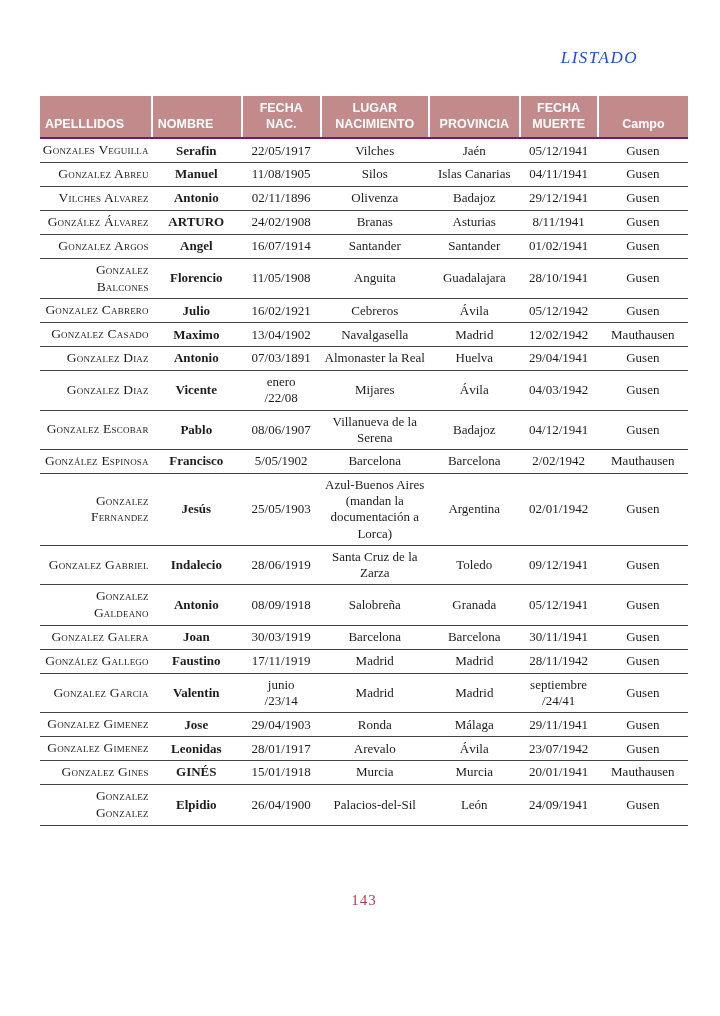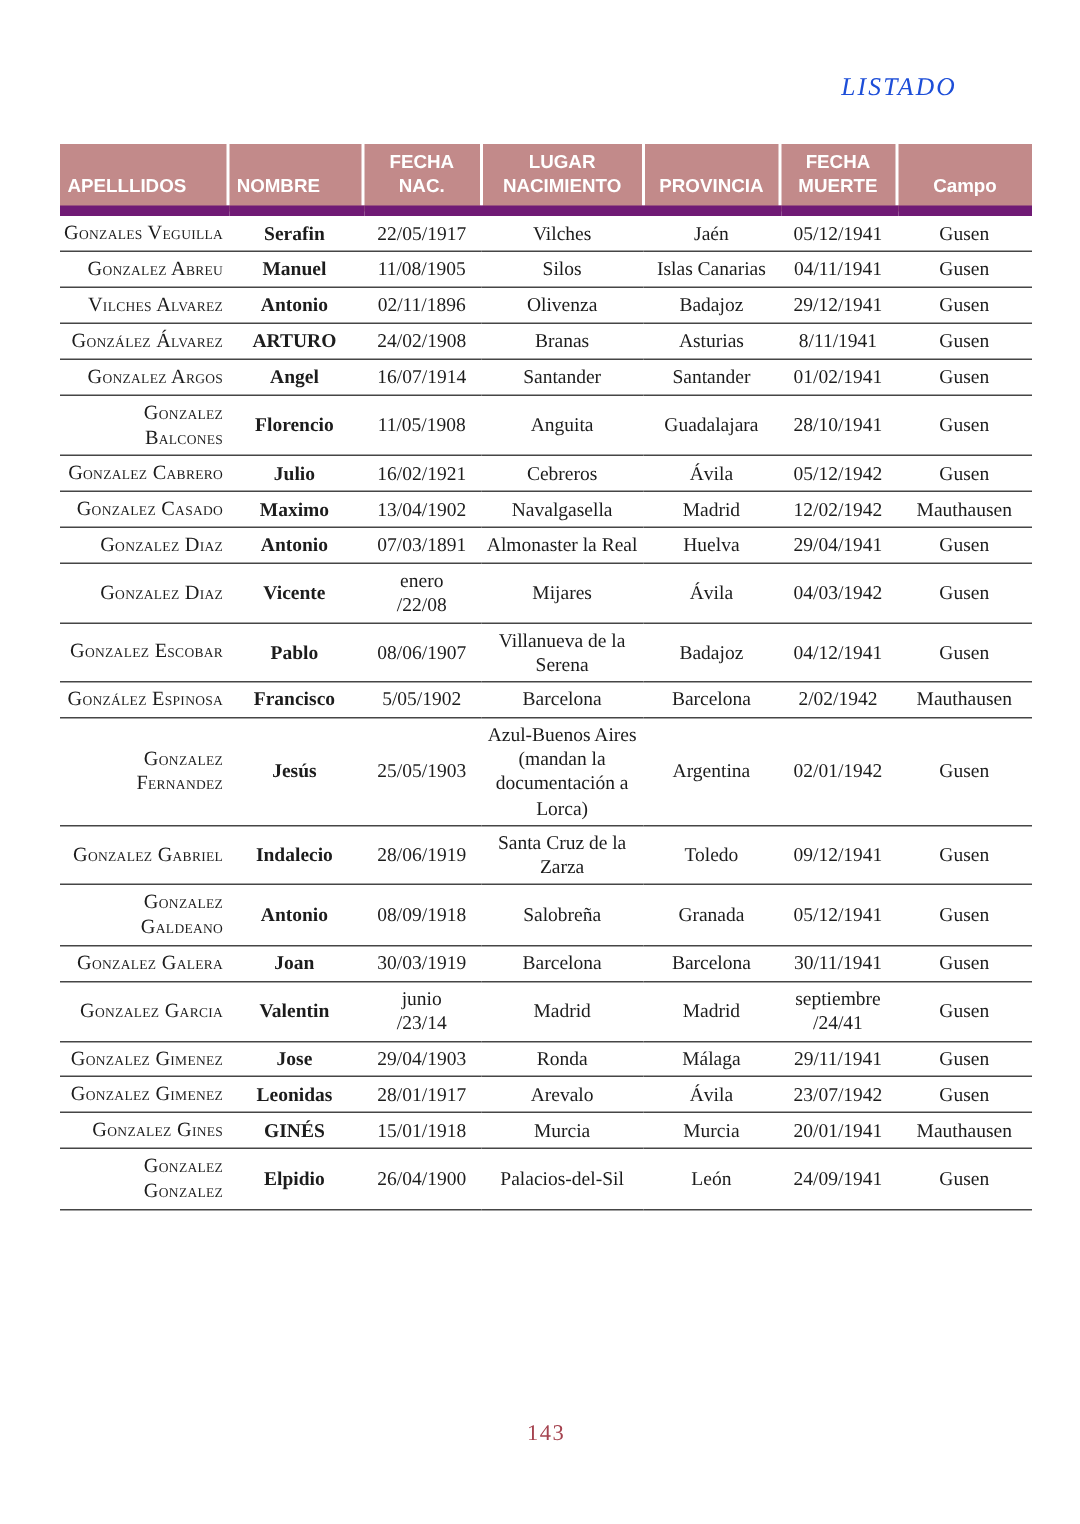--- a/index.html
+++ b/index.html
@@ -37,21 +37,21 @@
     background: #c28a8a;
     color: #ffffff;
     font-family: "Liberation Sans", sans-serif;
     font-weight: bold;
     font-size: 12.5px;
     line-height: 1.25;
     vertical-align: bottom;
     text-align: center;
     padding: 5px 3px 5px 3px;
     white-space: pre-line;
-    border-bottom: 7px solid #701a75;
+    border-bottom: 2px solid #701a75;
   }
   thead th + th { border-left: 2.5px solid #ffffff; }
   thead th.col-apellidos, thead th.col-nombre { text-align: left; padding-left: 5px; }
 
   tbody td {
     font-size: 13px;
     line-height: 1.25;
     color: #1c1c1c;
     text-align: center;
     vertical-align: middle;
@@ -74,21 +74,21 @@
   .col-apellidos   { width: 17.4%; }
   .col-nombre      { width: 13.6%; }
   .col-fecha_nac   { width: 12.0%; }
   .col-lugar       { width: 17.0%; }
   .col-provincia   { width: 14.0%; }
   .col-fecha_muerte{ width: 11.9%; }
   .col-campo       { width: 14.1%; }
 
   .pagenum {
     position: absolute;
-    left: 40px; top: 948px;
+    left: 40px; top: 892px;
     width: 648px;
     text-align: center;
     font-family: "Liberation Serif", serif;
     font-size: 15px;
     letter-spacing: 1px;
     color: #a5434f;
   }
 </style>
 </head>
 <body>
@@ -253,20 +253,29 @@
           <tr>
             <td class="col-apellidos">Gonzalez Galera</td>
             <td class="col-nombre">Joan</td>
             <td class="col-fecha_nac">30/03/1919</td>
             <td class="col-lugar">Barcelona</td>
             <td class="col-provincia">Barcelona</td>
             <td class="col-fecha_muerte">30/11/1941</td>
             <td class="col-campo">Gusen</td>
           </tr>
           <tr>
+            <td class="col-apellidos">González Gallego</td>
+            <td class="col-nombre">Faustino</td>
+            <td class="col-fecha_nac">17/11/1919</td>
+            <td class="col-lugar">Madrid</td>
+            <td class="col-provincia">Madrid</td>
+            <td class="col-fecha_muerte">28/11/1942</td>
+            <td class="col-campo">Gusen</td>
+          </tr>
+          <tr>
             <td class="col-apellidos">Gonzalez Garcia</td>
             <td class="col-nombre">Valentin</td>
             <td class="col-fecha_nac">junio
 /23/14</td>
             <td class="col-lugar">Madrid</td>
             <td class="col-provincia">Madrid</td>
             <td class="col-fecha_muerte">septiembre
 /24/41</td>
             <td class="col-campo">Gusen</td>
           </tr>

